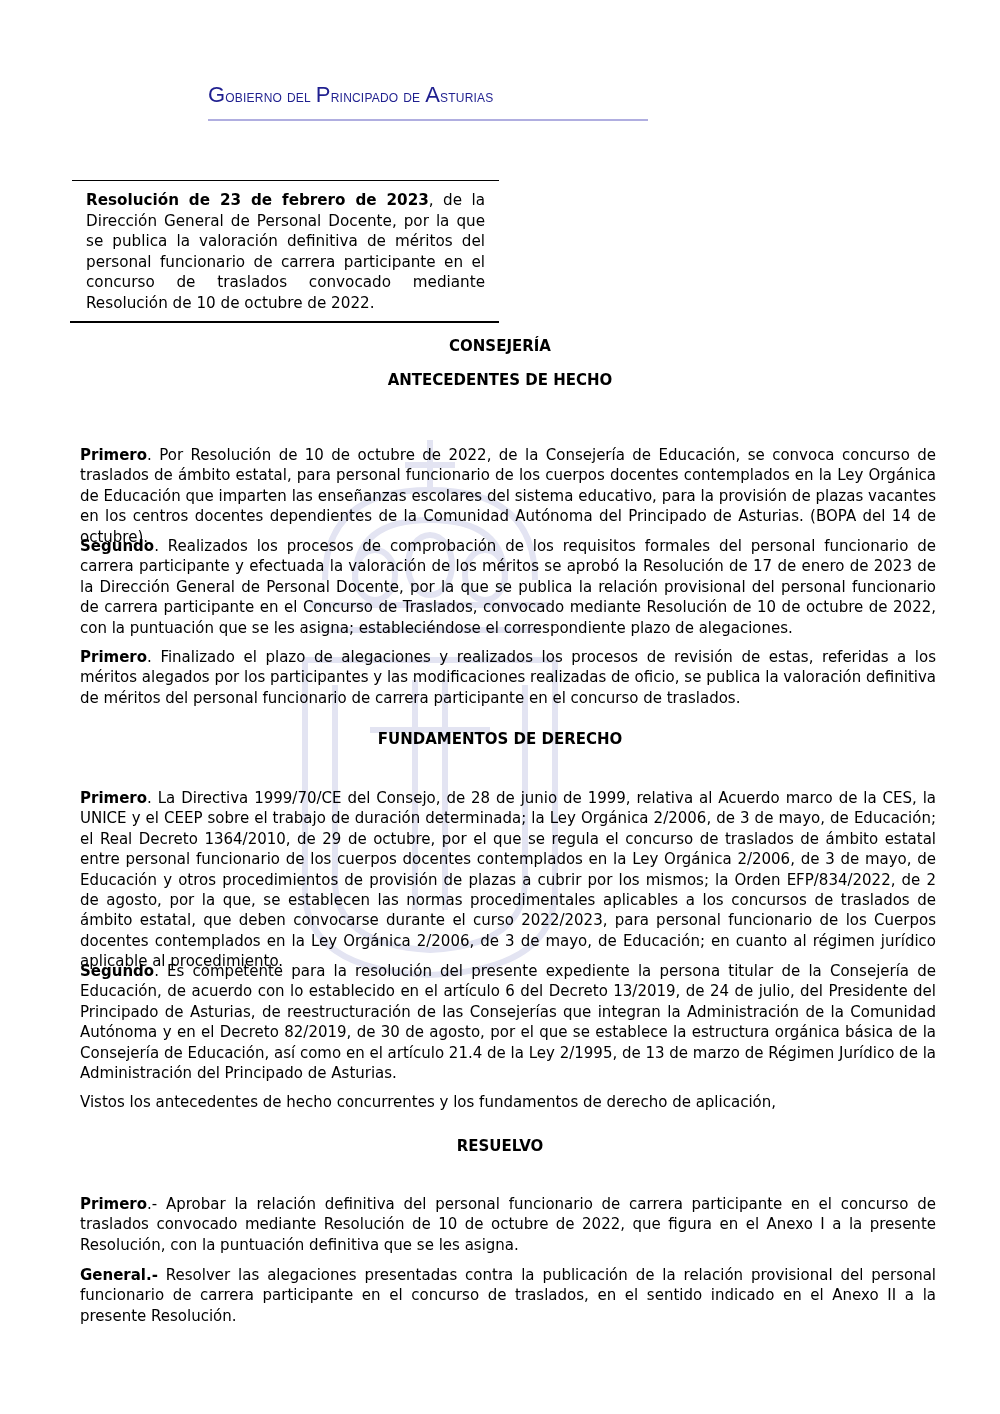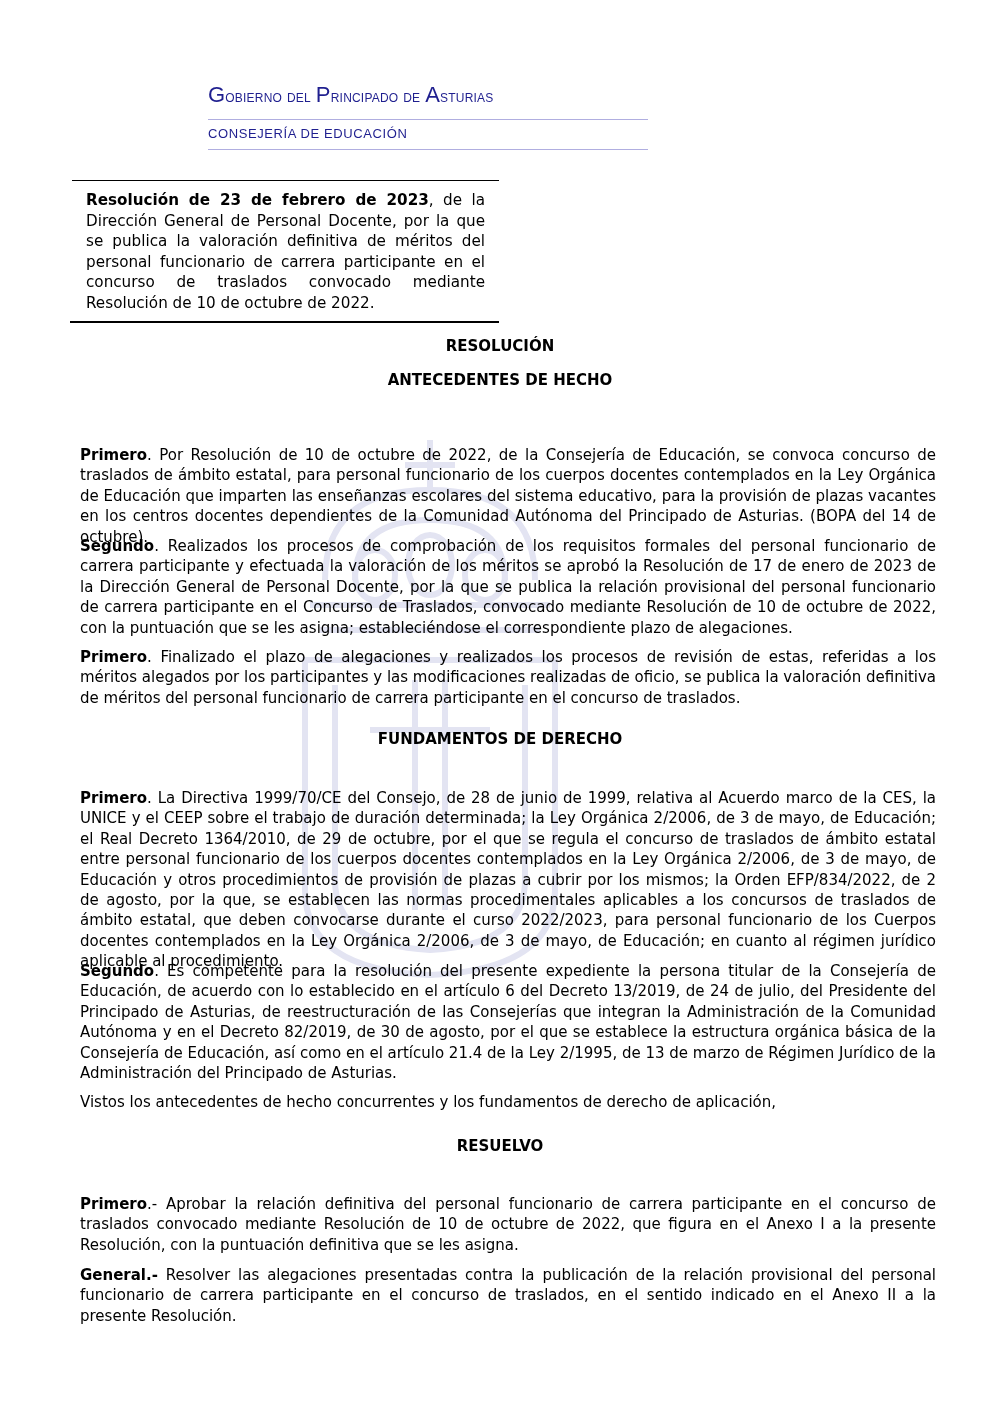--- a/index.html
+++ b/index.html
@@ -51,32 +51,31 @@
     <path d="M180 250 L180 480"></path>
     <path d="M105 300 L225 300"></path>
   </g>
 </svg>
 
 <div class="header">
   <div class="gov-title">
     <span>G</span><span class="sc">obierno del </span><span>P</span><span class="sc">rincipado de </span><span>A</span><span class="sc">sturias</span>
   </div>
   <div class="rule top"></div>
-  <div class="consejeria">CONSEJERÍA DE EDUCACIÓN</div>
   <div class="rule"></div>
 </div>
 
 <div class="res-box">
   <div class="topline"></div>
   <p><b>Resolución de 23 de febrero de 2023</b><span>, de la Dirección General de Personal Docente, por la que se publica la valoración definitiva de méritos del personal funcionario de carrera participante en el concurso de traslados convocado mediante Resolución de 10 de octubre de 2022.</span></p>
   <div class="bottomline"></div>
 </div>
 
 <div class="content">
-  <h2 class="heading" style="top:6px">RESOLUCIÓN</h2>
+  <h2 class="heading" style="top:6px">CONSEJERÍA</h2>
   <h2 class="heading" style="top:40px">ANTECEDENTES DE HECHO</h2>
 
   <p class="para" style="top:107px"><b>Primero</b><span>.</span><span> Por Resolución de 10 de octubre de 2022, de la Consejería de Educación, se convoca concurso de traslados de ámbito estatal, para personal funcionario de los cuerpos docentes contemplados en la Ley Orgánica de Educación que imparten las enseñanzas escolares del sistema educativo, para la provisión de plazas vacantes en los centros docentes dependientes de la Comunidad Autónoma del Principado de Asturias. (BOPA del 14 de octubre).</span></p>
 
   <p class="para" style="top:198px"><b>Segundo</b><span>.</span><span> Realizados los procesos de comprobación de los requisitos formales del personal funcionario de carrera participante y efectuada la valoración de los méritos se aprobó la Resolución de 17 de enero de 2023 de la Dirección General de Personal Docente, por la que se publica la relación provisional del personal funcionario de carrera participante en el Concurso de Traslados, convocado mediante Resolución de 10 de octubre de 2022, con la puntuación que se les asigna; estableciéndose el correspondiente plazo de alegaciones.</span></p>
 
   <p class="para" style="top:309px"><b>Primero</b><span>.</span><span> Finalizado el plazo de alegaciones y realizados los procesos de revisión de estas, referidas a los méritos alegados por los participantes y las modificaciones realizadas de oficio, se publica la valoración definitiva de méritos del personal funcionario de carrera participante en el concurso de traslados.</span></p>
 
   <h2 class="heading" style="top:399px">FUNDAMENTOS DE DERECHO</h2>
 

